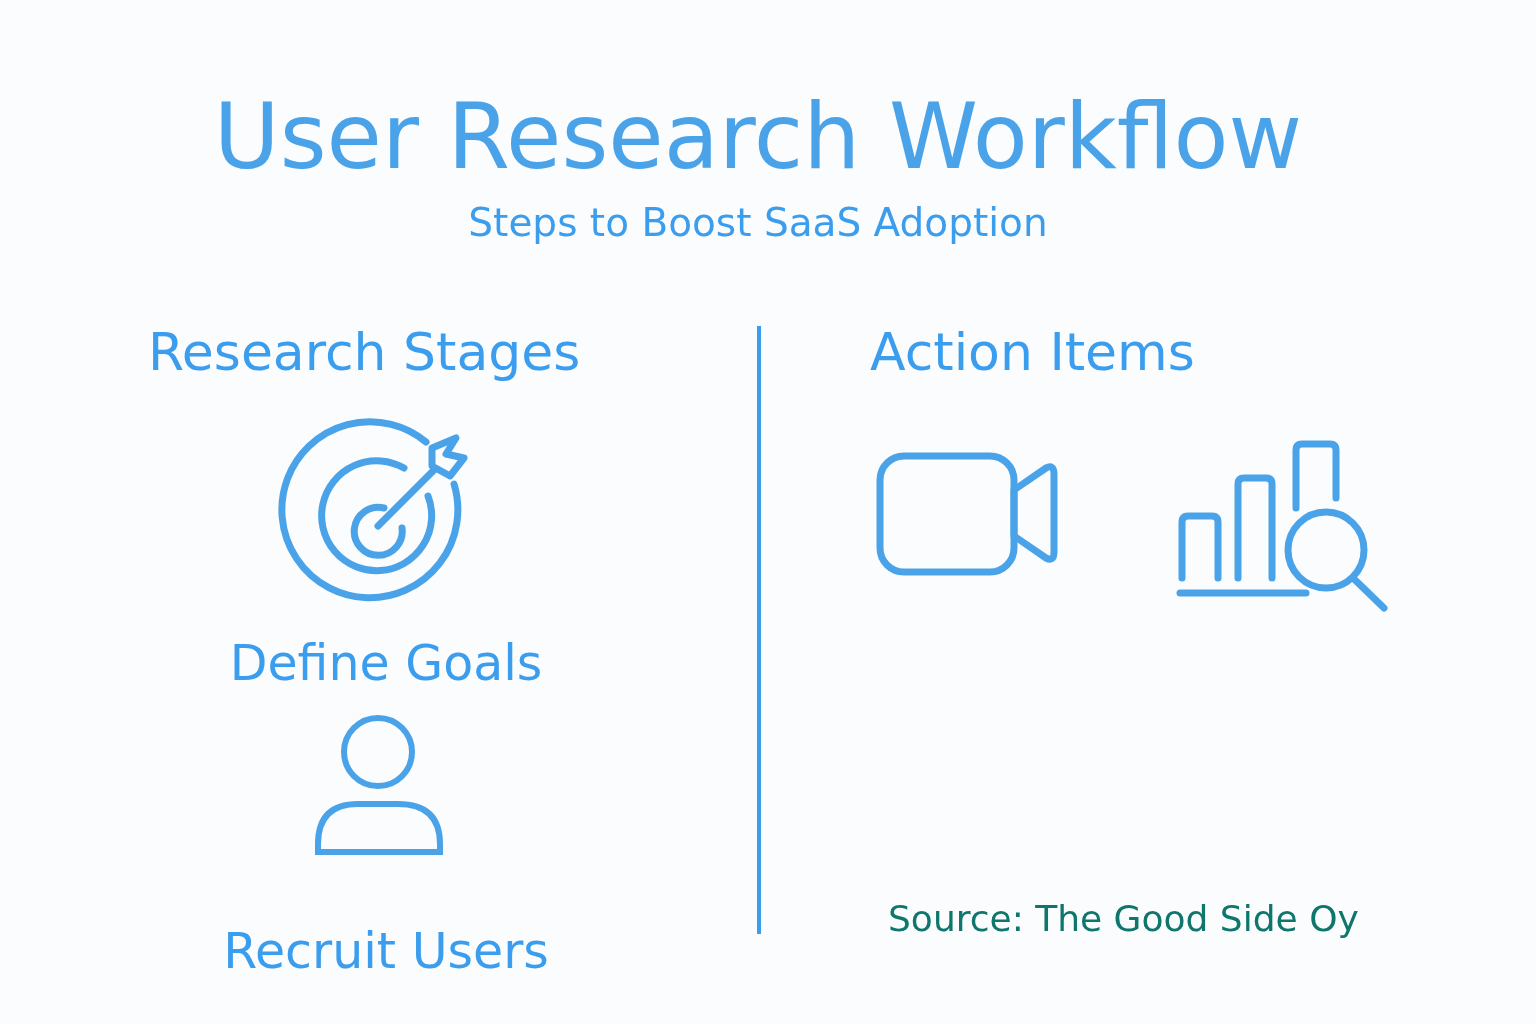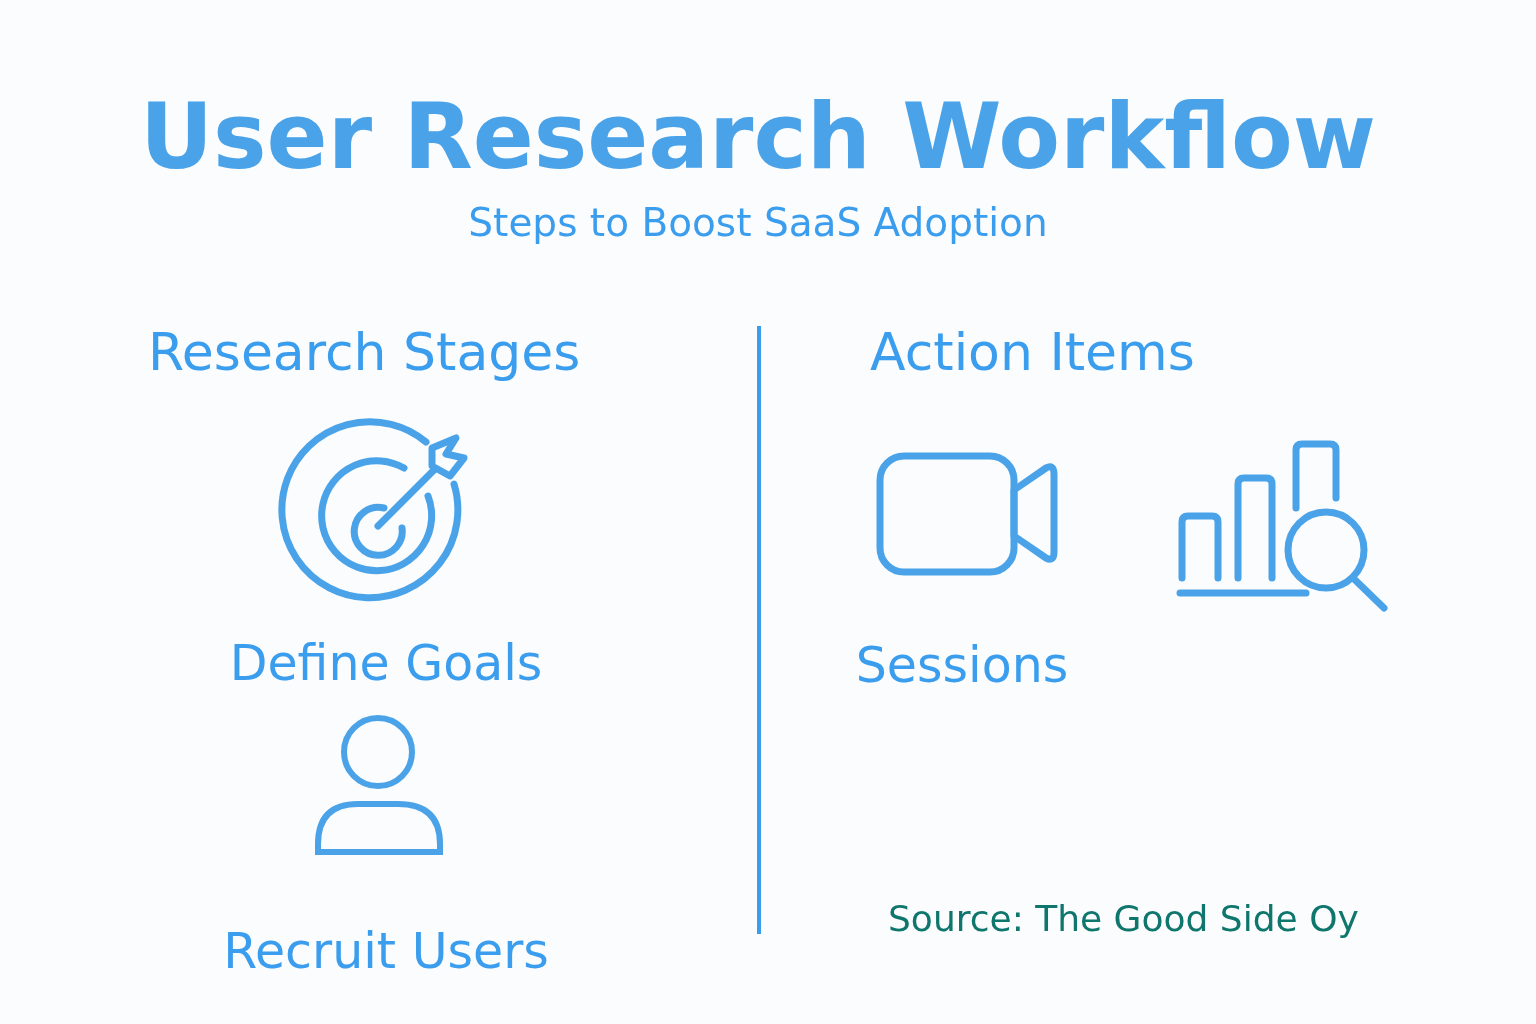--- a/index.html
+++ b/index.html
@@ -3,21 +3,21 @@
 <meta charset="utf-8">
 <style>
   html, body { margin:0; padding:0; }
   body {
     width:1536px; height:1024px; background:#fbfcfd; position:relative; overflow:hidden;
     font-family:"DejaVu Sans", "Liberation Sans", sans-serif; color:#3b9ded;
   }
   .abs { position:absolute; }
   .title {
     left:0; width:1516px; top:84px; text-align:center;
-    font-size:90px; font-weight:bold; color:#4aa3e8; letter-spacing:0px;
+    font-size:90px; font-weight:normal; color:#4aa3e8; letter-spacing:0px;
   }
   .subtitle {
     left:0; width:1516px; top:200px; text-align:center;
     font-size:39px; color:#3b9ded;
   }
   .section-head { font-size:52px; color:#3b9ded; }
   .label { font-size:49px; color:#3b9ded; text-align:center; line-height:64px; }
   .divider { left:757px; top:326px; width:4px; height:608px; background:#3b9ded; }
   .source { font-size:36px; color:#0f766e; }
   svg { overflow:visible; }
@@ -53,21 +53,20 @@
 
 <div class="abs section-head" style="left:870px; width:500px; top:322px;">Action Items</div>
 
 <div class="abs" style="left:876px; top:452px;">
   <svg width="184" height="124" viewBox="0 0 184 124" fill="none" stroke="#4aa3e8" stroke-width="7" stroke-linejoin="round">
     <rect x="4" y="4" width="134" height="116" rx="24"></rect>
     <path d="M 138 38 L 170 16 Q 178 12 178 22 L 178 100 Q 178 110 170 106 L 138 84 Z"></path>
   </svg>
 </div>
 <div class="abs label" style="left:812px; width:300px; top:634px;">
-  <div>Sessions</div>
 </div>
 
 <div class="abs" style="left:1174px; top:440px;">
   <svg width="220" height="170" viewBox="0 0 220 170" fill="none" stroke="#4aa3e8" stroke-width="7" stroke-linecap="round" stroke-linejoin="round">
     <path d="M 8 138 L 8 82 Q 8 76 14 76 L 38 76 Q 44 76 44 82 L 44 138"></path>
     <path d="M 64 138 L 64 44 Q 64 38 70 38 L 92 38 Q 98 38 98 44 L 98 138"></path>
     <path d="M 122 68 L 122 10 Q 122 4 128 4 L 156 4 Q 162 4 162 10 L 162 58"></path>
     <line x1="6" y1="153" x2="132" y2="153"></line>
     <circle cx="152" cy="110" r="38"></circle>
     <line x1="179" y1="138" x2="210" y2="168"></line>

